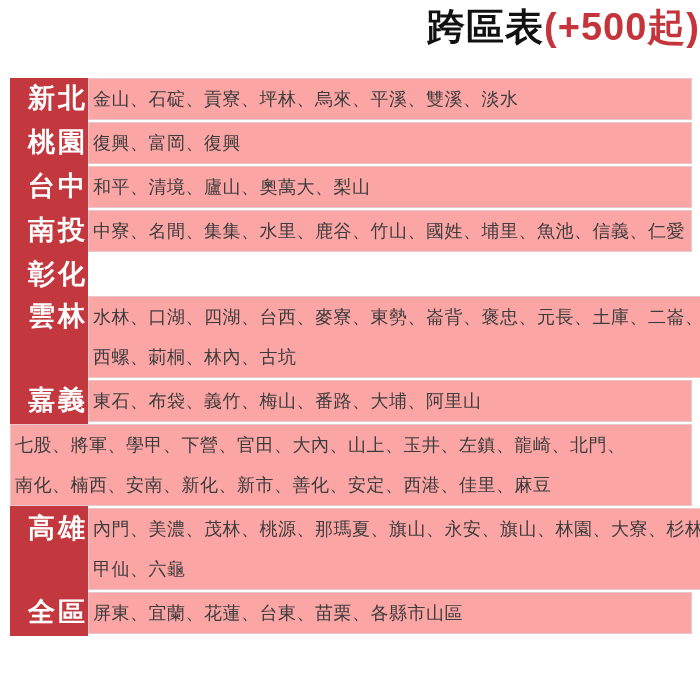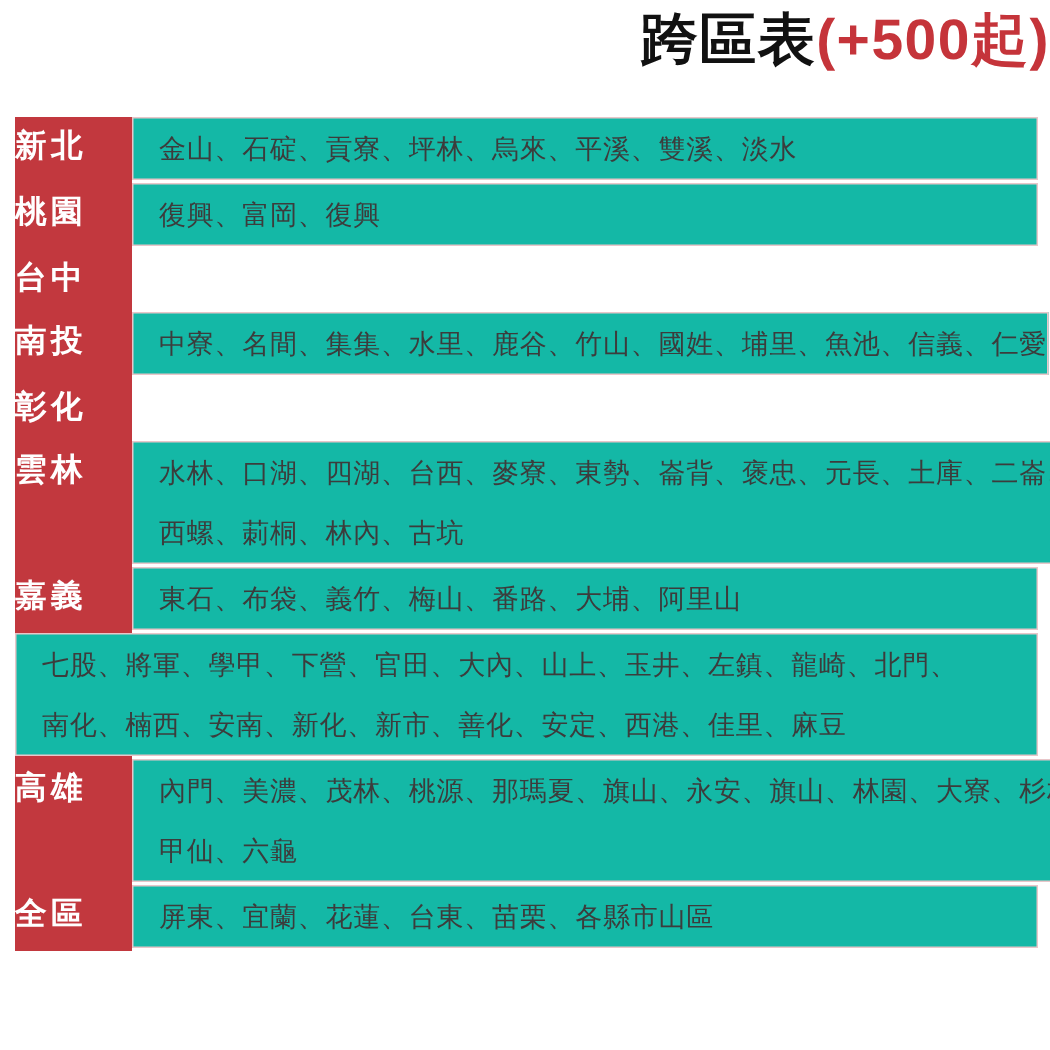--- a/index.html
+++ b/index.html
@@ -46,33 +46,33 @@
     position: relative;
   }
   .row {
     display: flex;
     align-items: flex-start;
     margin-bottom: 2px;
   }
   .label {
     width: 78px;
     flex: 0 0 78px;
-    text-align: left;
+    text-align: right;
     color: #ffffff;
     font-weight: 700;
-    font-size: 21px;
+    font-size: 27px;
     height: 40px;
     line-height: 40px;
     letter-spacing: 3px;
   }
   .cell {
     flex: 1;
-    background: #14b8a6;
+    background: #fca5a5;
     border: 1px solid #e8c6c9;
-    padding-left: 17px;
+    padding-left: 4px;
   }
   .line {
     height: 40px;
     line-height: 40px;
     font-size: 18px;
     color: #3c3c3c;
     letter-spacing: 0.5px;
     white-space: nowrap;
     overflow: hidden;
   }
@@ -99,20 +99,23 @@
   <div class="row">
     <div class="label">桃園</div>
     <div class="cell">
             <div class="line">復興、富岡、復興</div>
           </div>
   </div>
 
 
   <div class="row">
     <div class="label">台中</div>
+    <div class="cell">
+            <div class="line">和平、清境、廬山、奧萬大、梨山</div>
+          </div>
   </div>
 
   <div class="row">
     <div class="label">南投</div>
     <div class="cell">
             <div class="line">中寮、名間、集集、水里、鹿谷、竹山、國姓、埔里、魚池、信義、仁愛</div>
           </div>
   </div>
 
   <div class="row">

